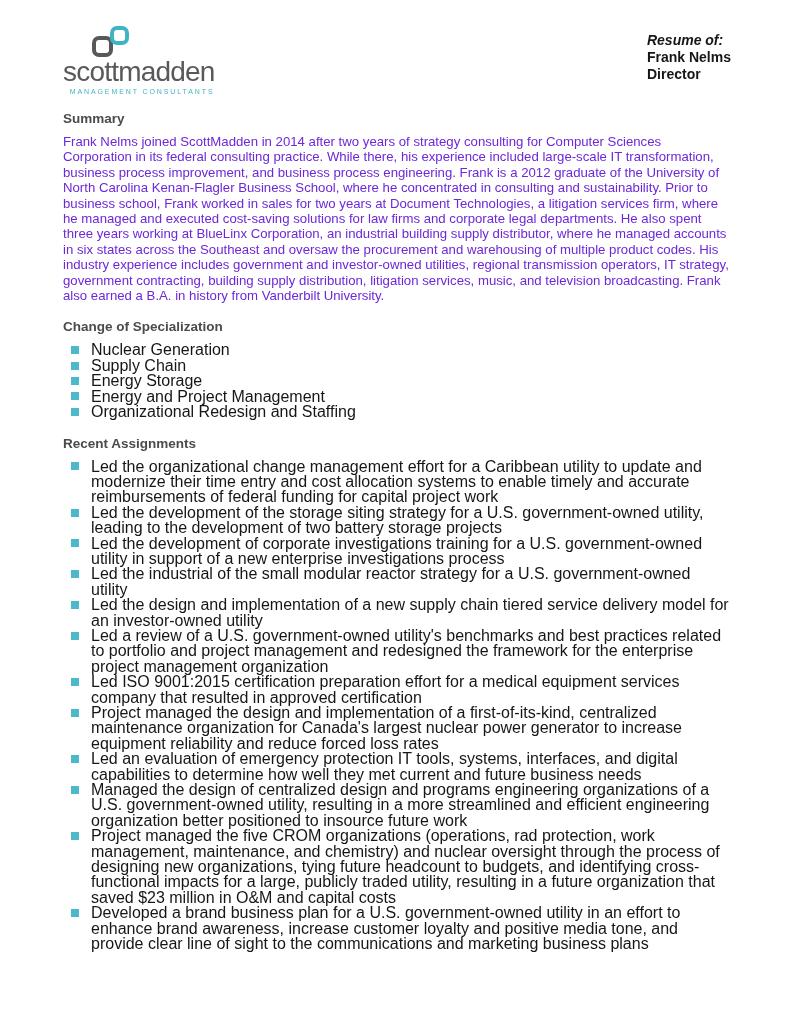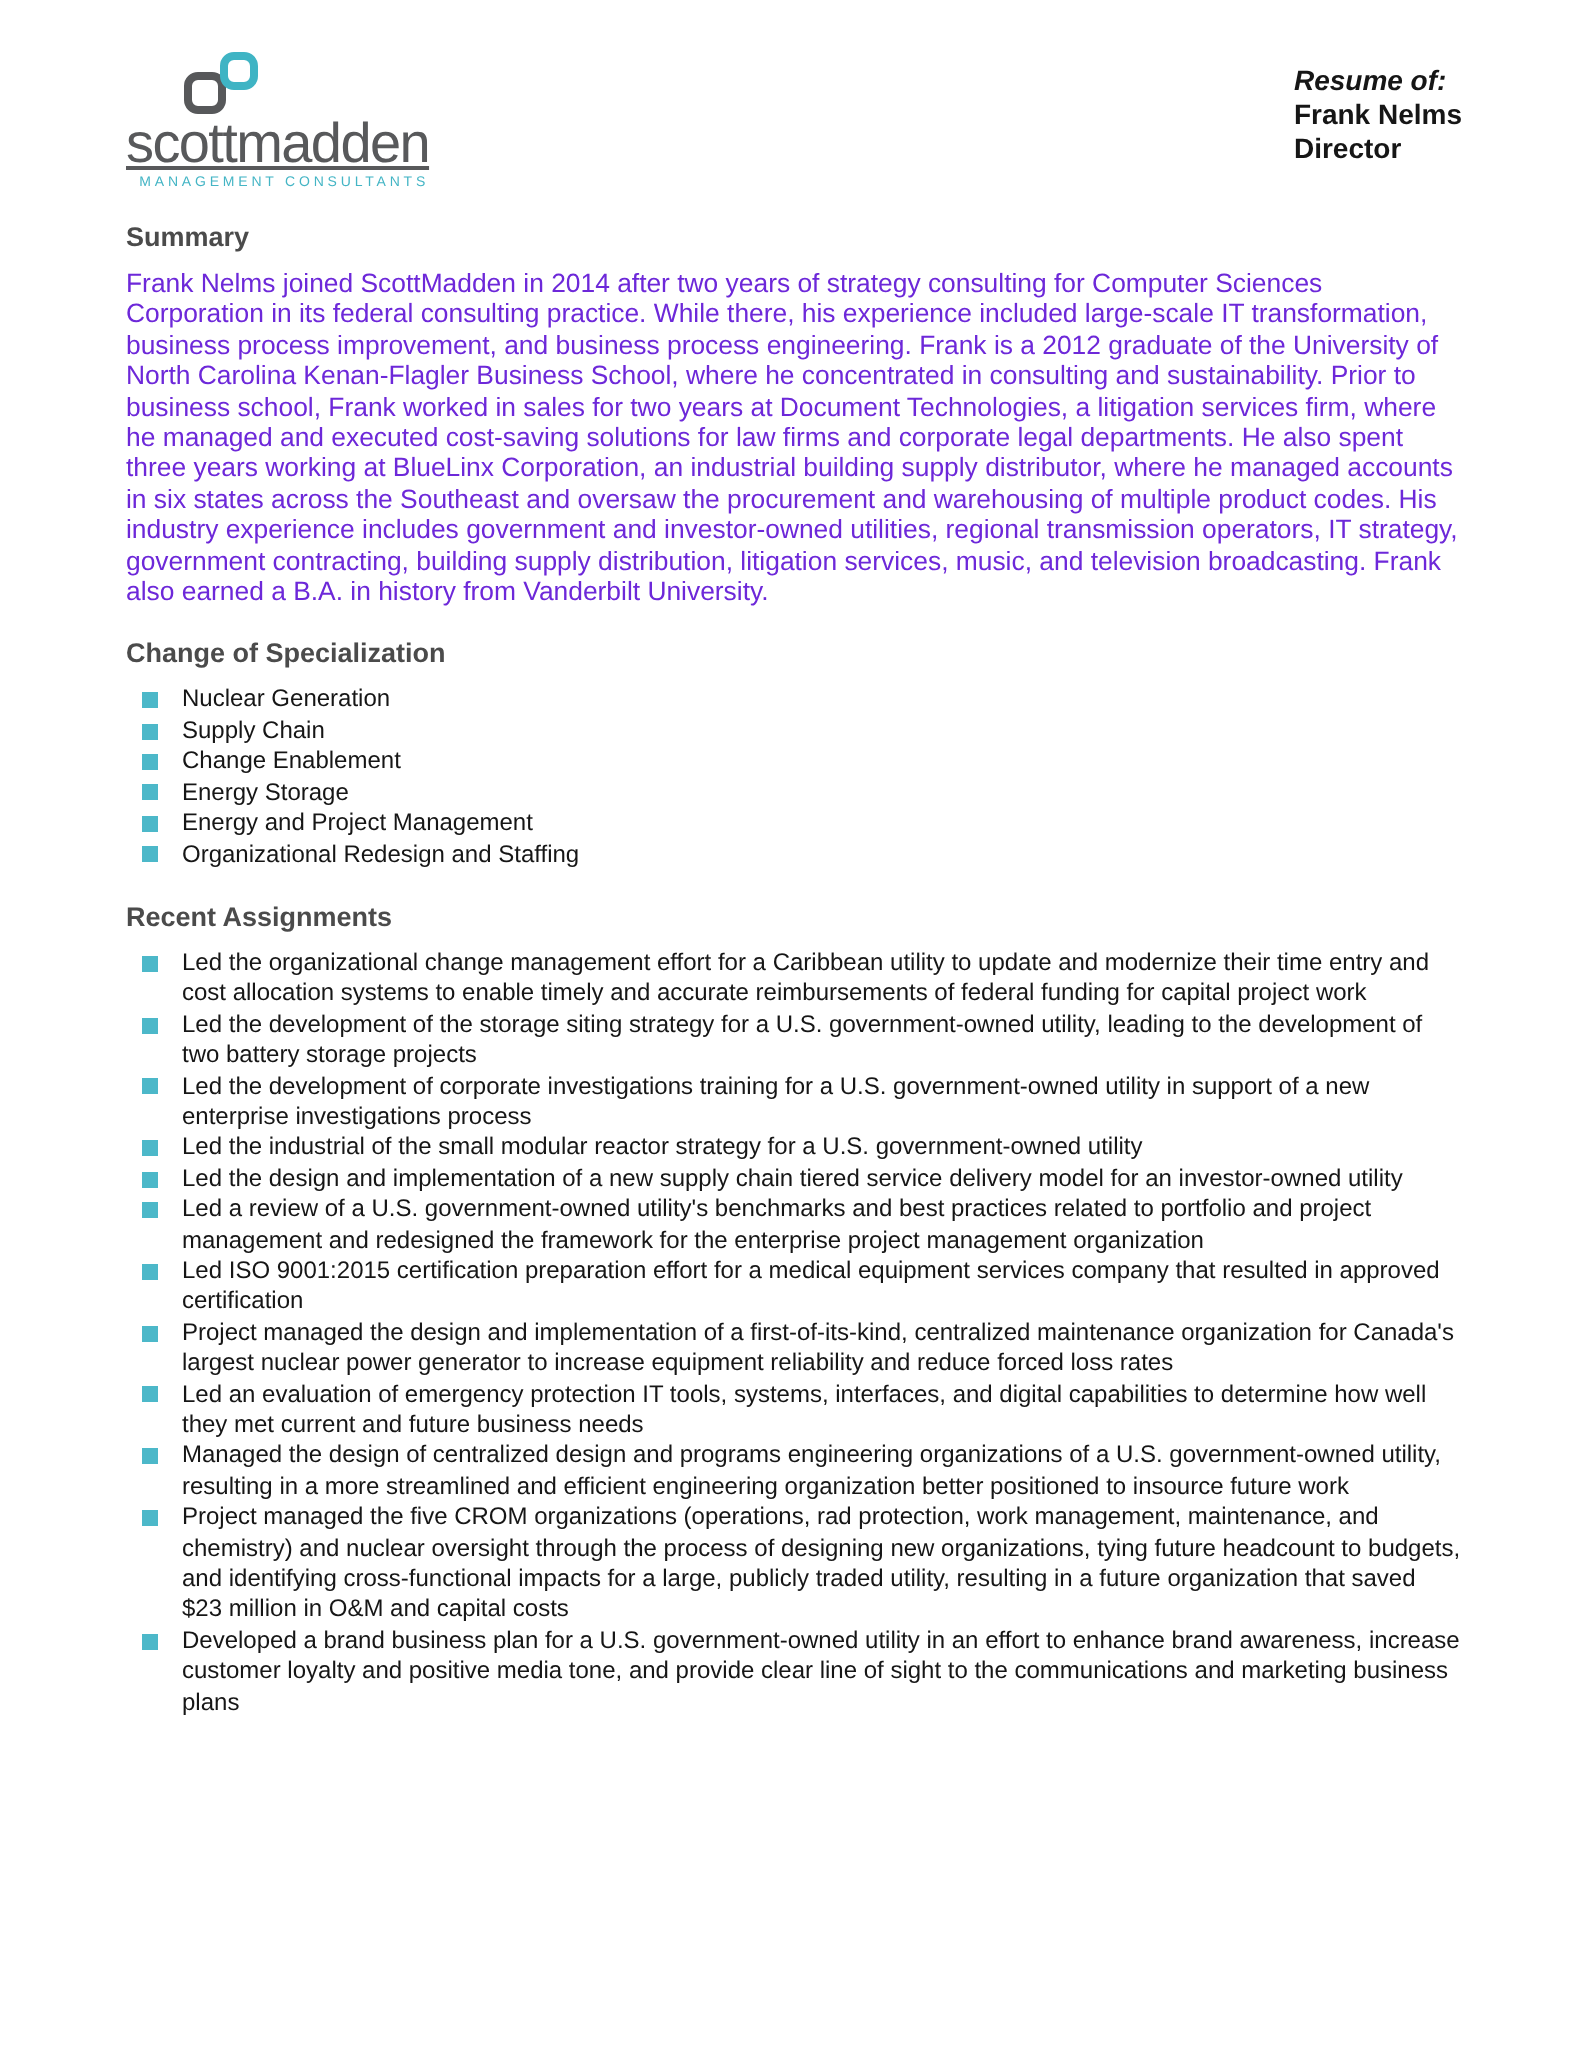--- a/index.html
+++ b/index.html
@@ -59,21 +59,20 @@
     right: 0;
     top: 0;
     border: 4.5px solid #3fb4c4;
   }
   .logo-wordmark {
     font-size: 28px;
     line-height: 28px;
     letter-spacing: -0.8px;
     color: #58595b;
     font-weight: 400;
-    text-decoration: underline;
   }
   .logo-tagline {
     font-size: 7px;
     letter-spacing: 1.9px;
     color: #44b5c5;
     text-align: right;
     margin-top: 2px;
     font-weight: 400;
   }
   .resume-of-block {
@@ -100,21 +99,21 @@
   .summary-text {
     font-size: 13.2px;
     line-height: 15.4px;
     margin: 0;
     color: #6d28d9;
   }
   ul.bullet-list {
     list-style: none;
     margin: 0;
     padding: 0;
-    font-size: 12px;
+    font-size: 16px;
     line-height: 15.4px;
   }
   ul.bullet-list li {
     position: relative;
     padding-left: 28px;
   }
   ul.bullet-list .bullet {
     position: absolute;
     left: 8px;
     top: 3.8px;
@@ -147,21 +146,20 @@
   <div class="section">
     <h2 class="section-heading">Summary</h2>
     <p class="summary-text">Frank Nelms joined ScottMadden in 2014 after two years of strategy consulting for Computer Sciences Corporation in its federal consulting practice. While there, his experience included large-scale IT transformation, business process improvement, and business process engineering. Frank is a 2012 graduate of the University of North Carolina Kenan-Flagler Business School, where he concentrated in consulting and sustainability. Prior to business school, Frank worked in sales for two years at Document Technologies, a litigation services firm, where he managed and executed cost-saving solutions for law firms and corporate legal departments. He also spent three years working at BlueLinx Corporation, an industrial building supply distributor, where he managed accounts in six states across the Southeast and oversaw the procurement and warehousing of multiple product codes. His industry experience includes government and investor-owned utilities, regional transmission operators, IT strategy, government contracting, building supply distribution, litigation services, music, and television broadcasting. Frank also earned a B.A. in history from Vanderbilt University.</p>
   </div>
 
   <div class="section">
     <h2 class="section-heading">Change of Specialization</h2>
     <ul class="bullet-list">
         <li><span class="bullet"></span><span>Nuclear Generation</span></li>
         <li><span class="bullet"></span><span>Supply Chain</span></li>
-        <li><span class="bullet"></span><span>Change Enablement</span></li>
         <li><span class="bullet"></span><span>Energy Storage</span></li>
         <li><span class="bullet"></span><span>Energy and Project Management</span></li>
         <li><span class="bullet"></span><span>Organizational Redesign and Staffing</span></li>
       </ul>
   </div>
 
   <div class="section">
     <h2 class="section-heading">Recent Assignments</h2>
     <ul class="bullet-list">
         <li><span class="bullet"></span><span>Led the organizational change management effort for a Caribbean utility to update and modernize their time entry and cost allocation systems to enable timely and accurate reimbursements of federal funding for capital project work</span></li>

